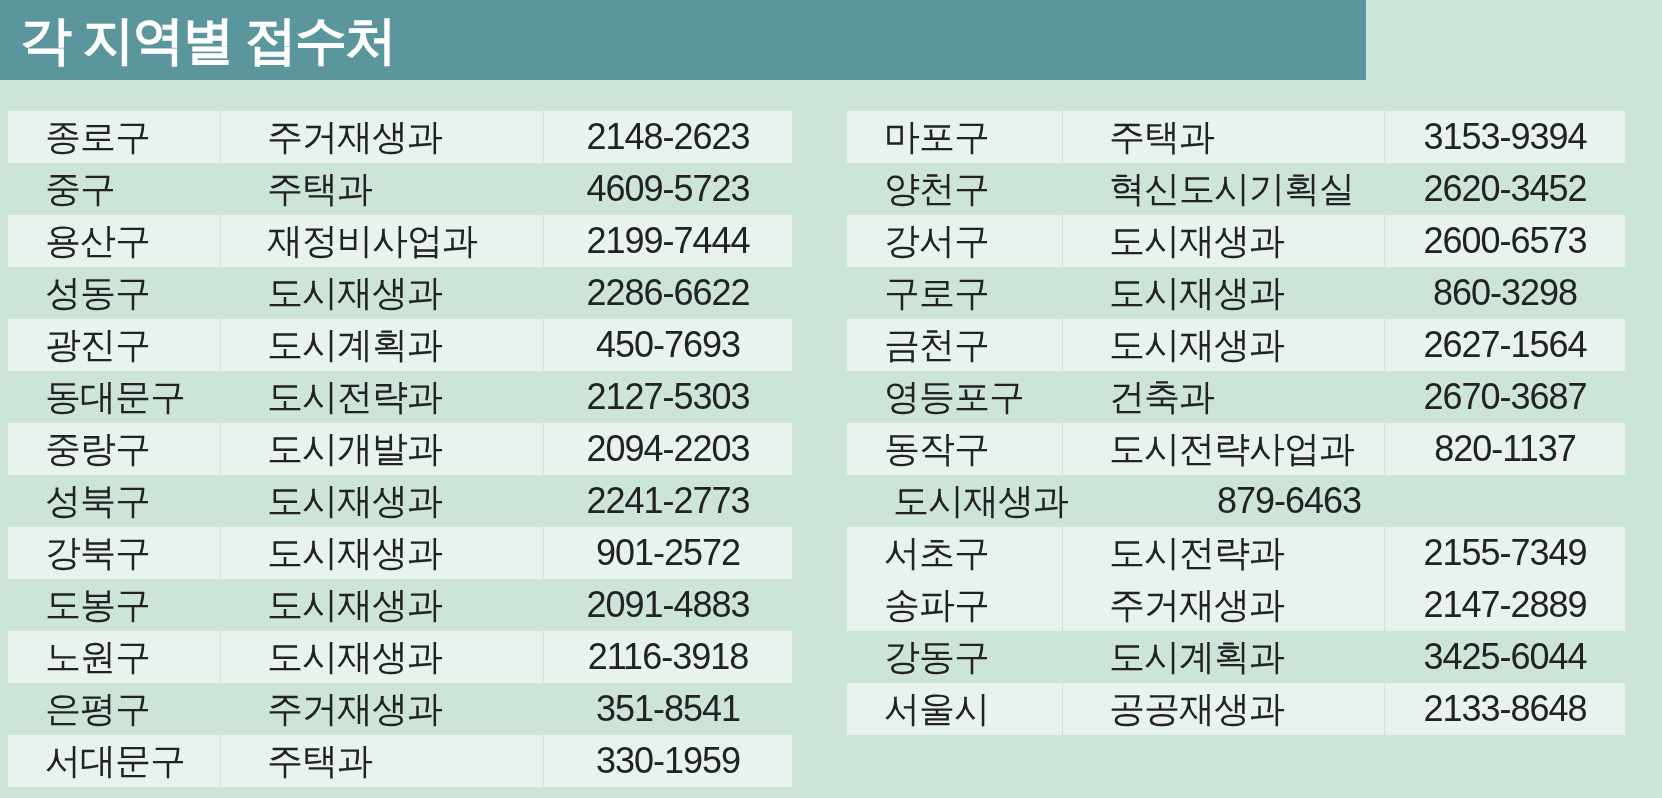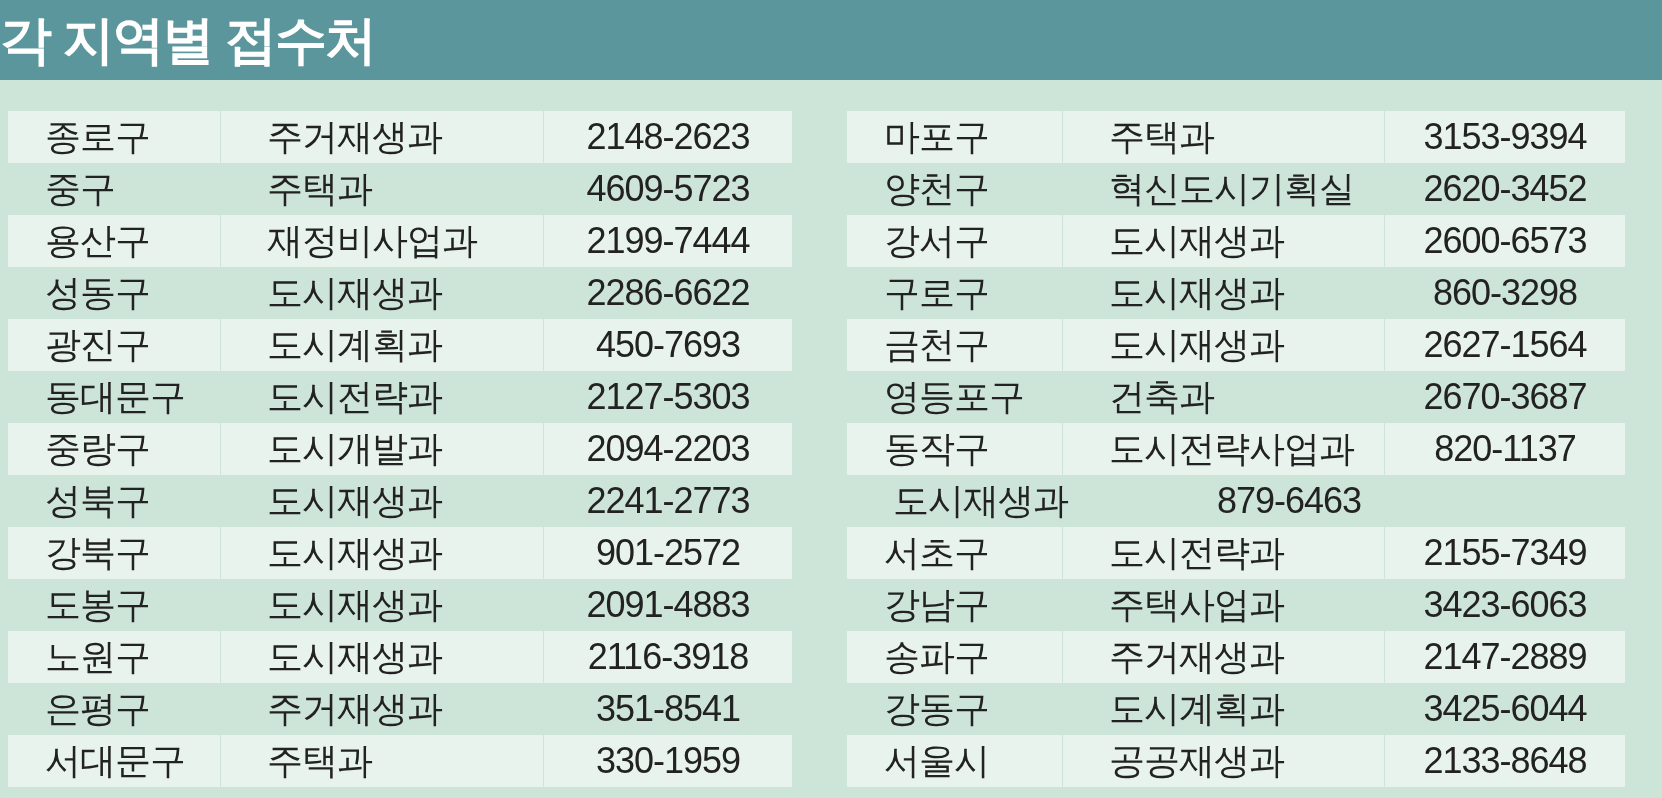--- a/index.html
+++ b/index.html
@@ -12,26 +12,26 @@
   * { box-sizing: border-box; }
   html, body { margin: 0; padding: 0; }
   body {
     width: 1662px;
     height: 798px;
     background: var(--page-bg);
     font-family: "Liberation Sans", "DejaVu Sans", sans-serif;
     overflow: hidden;
   }
   .header {
-    width: 1662px;
+    width: 1366px;
     height: 80px;
     background: var(--header-bg);
     display: flex;
     align-items: center;
-    padding-left: 0;
+    padding-left: 20px;
   }
   .title {
     margin: 0;
     color: var(--title-text);
     font-size: 52px;
     font-weight: 800;
     letter-spacing: -2px;
     line-height: 1;
   }
   .content {
@@ -177,25 +177,20 @@
         </div>
         <div class="row even">
           <div class="cell department">도시재생과</div>
           <div class="cell phone">879-6463</div>
         </div>
         <div class="row odd">
           <div class="cell district">서초구</div>
           <div class="cell department">도시전략과</div>
           <div class="cell phone">2155-7349</div>
         </div>
-        <div class="row even">
-          <div class="cell district">강남구</div>
-          <div class="cell department">주택사업과</div>
-          <div class="cell phone">3423-6063</div>
-        </div>
         <div class="row odd">
           <div class="cell district">송파구</div>
           <div class="cell department">주거재생과</div>
           <div class="cell phone">2147-2889</div>
         </div>
         <div class="row even">
           <div class="cell district">강동구</div>
           <div class="cell department">도시계획과</div>
           <div class="cell phone">3425-6044</div>
         </div>

